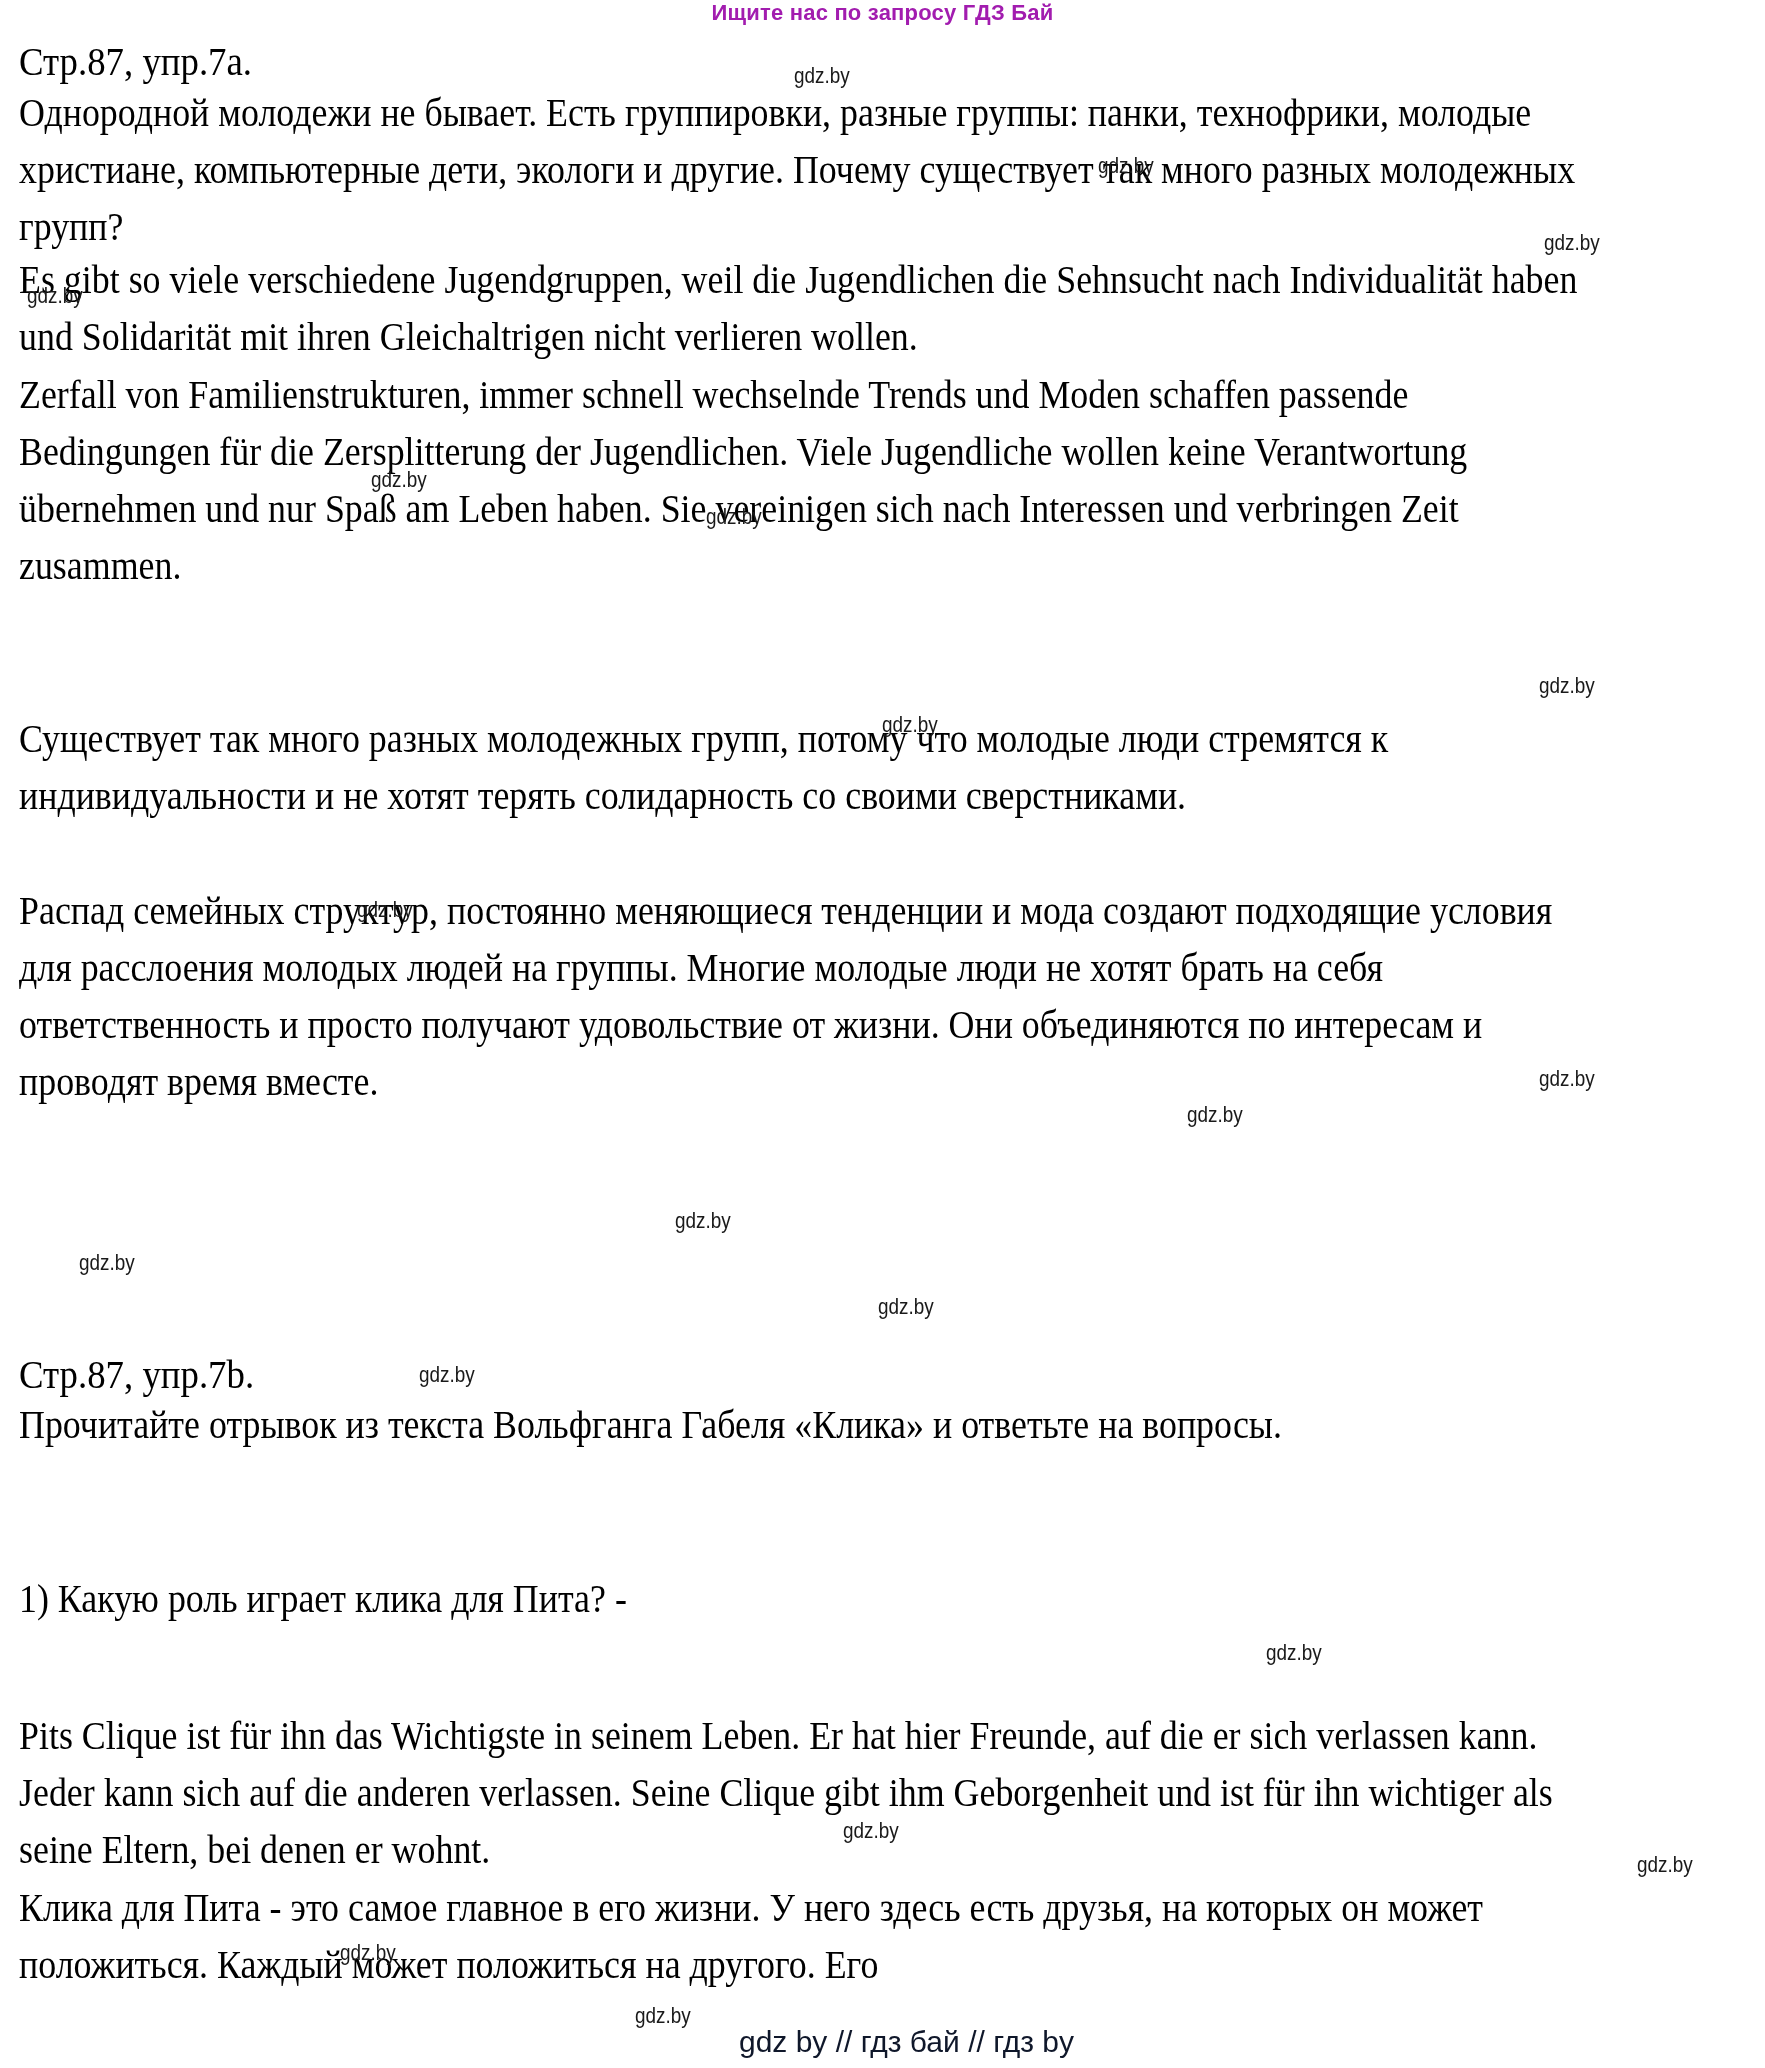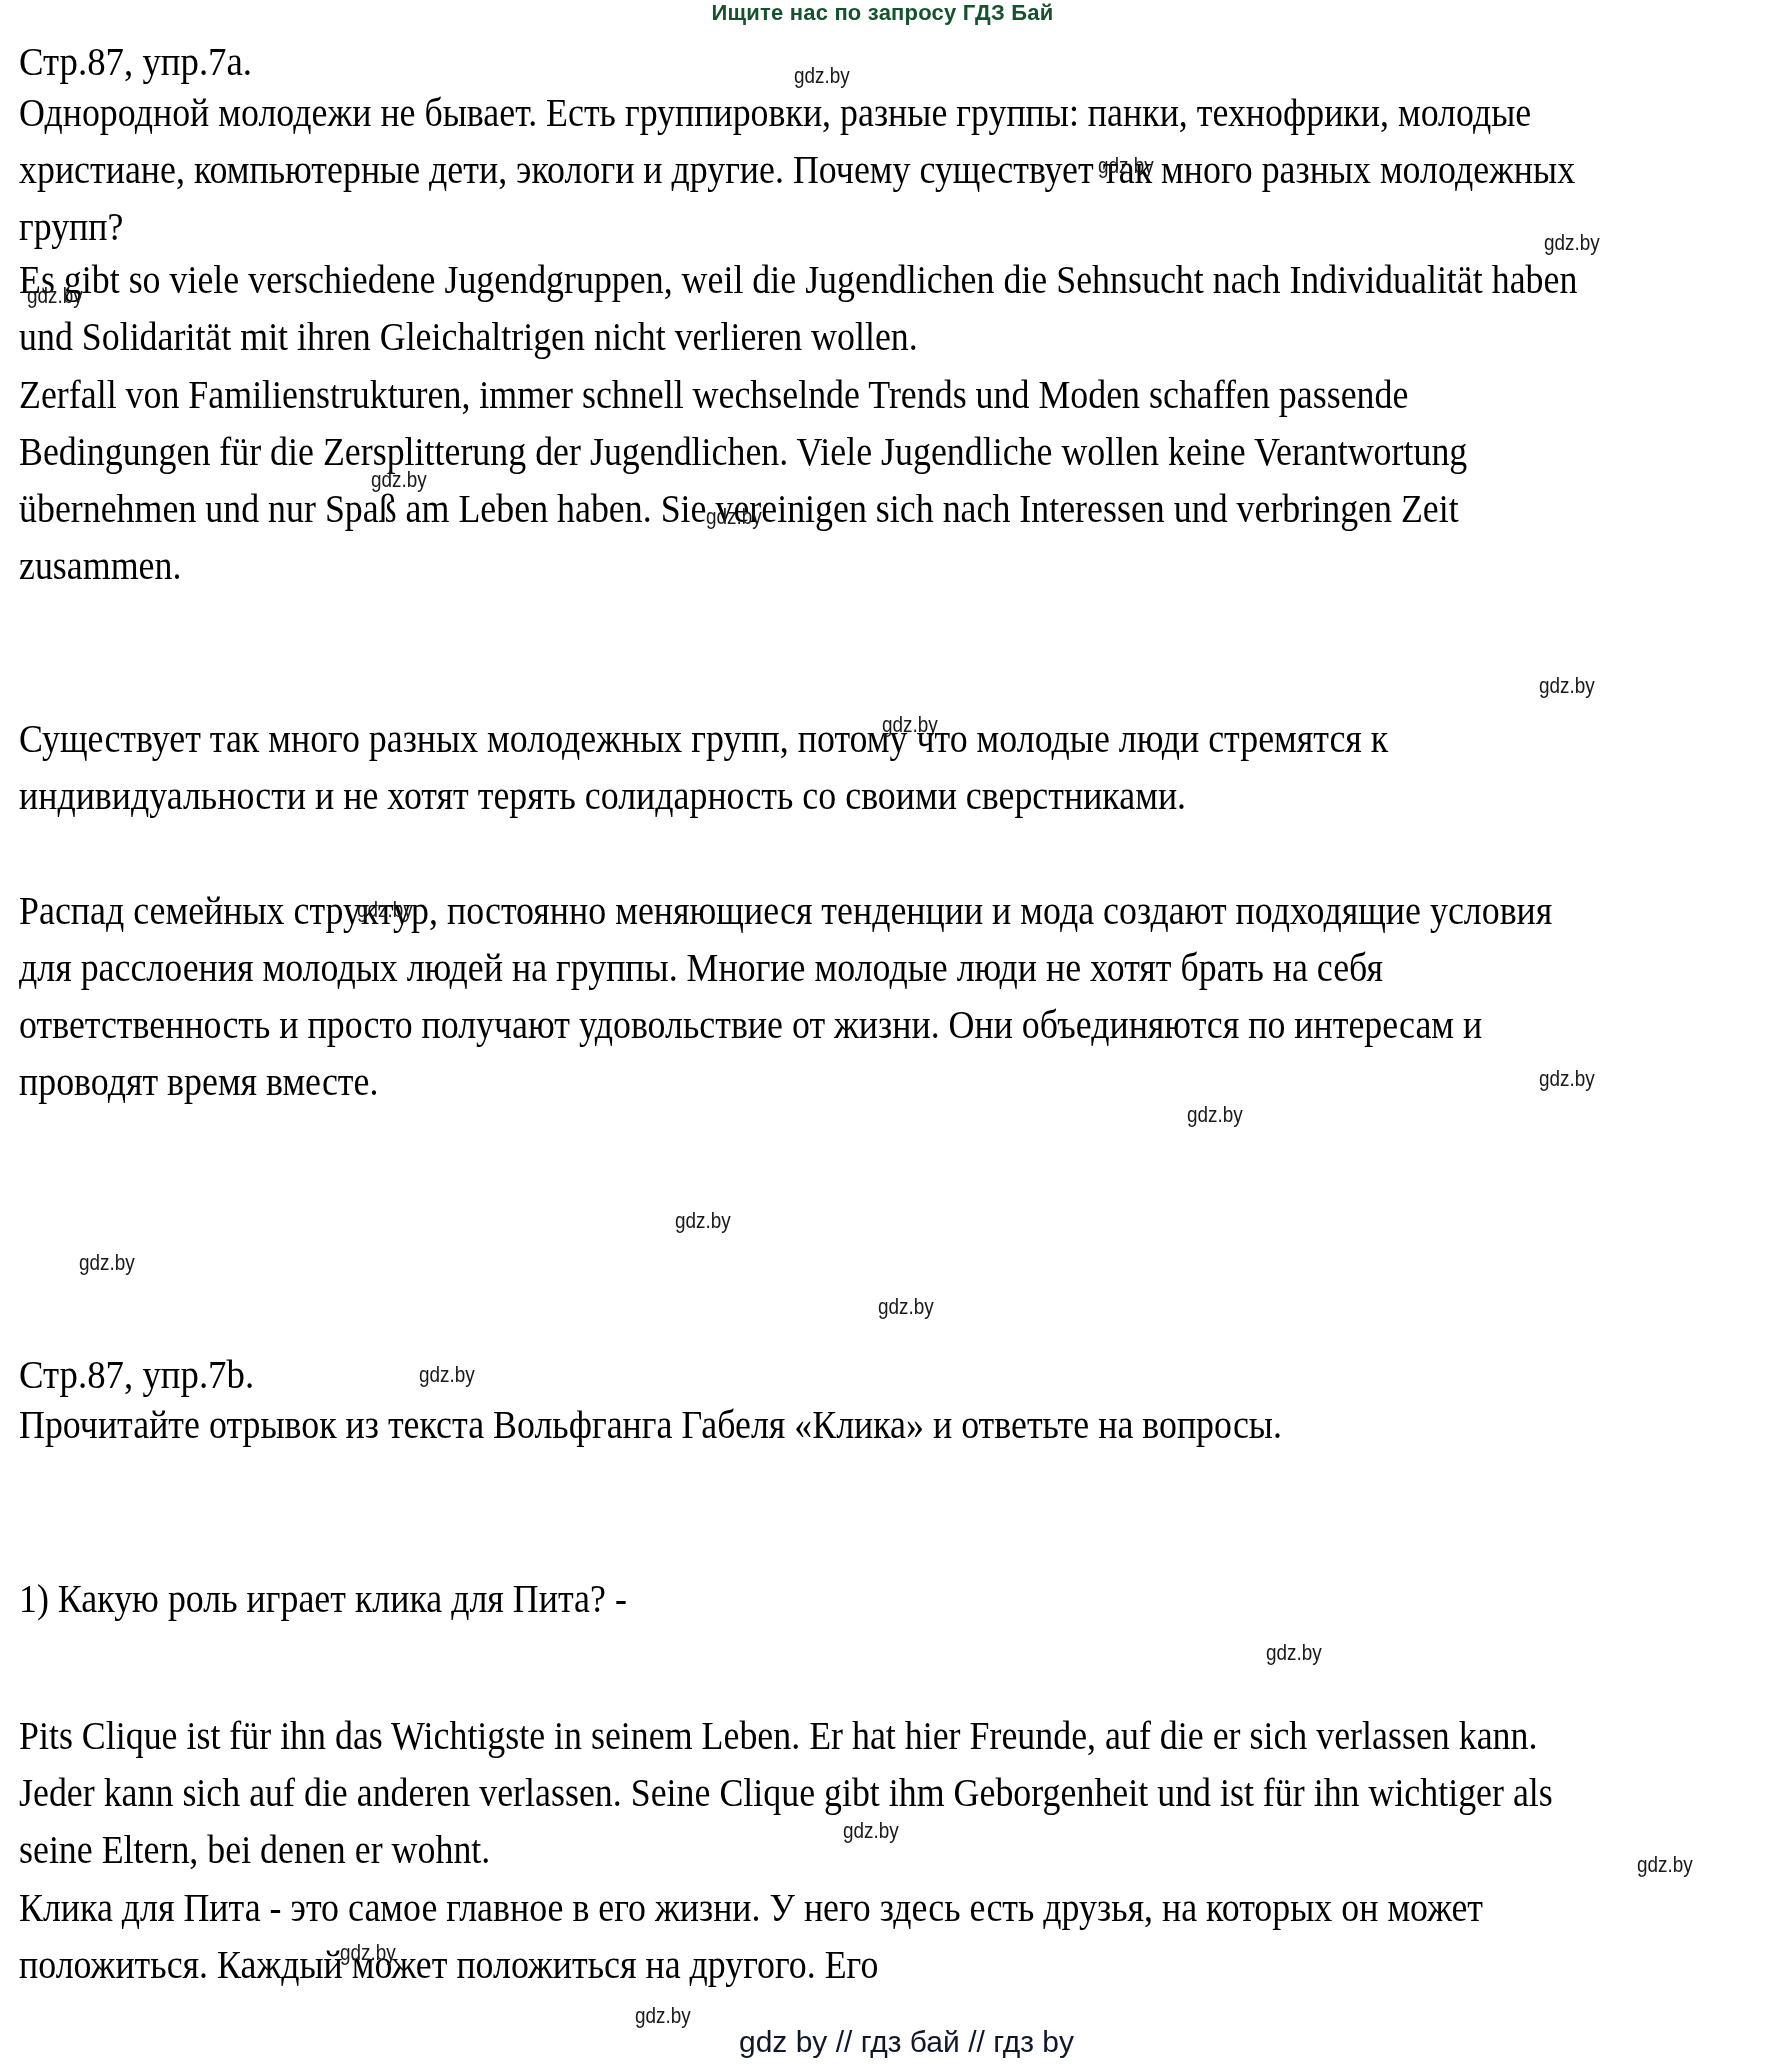--- a/index.html
+++ b/index.html
@@ -84,21 +84,21 @@
     transform: scaleX(0.86);
     transform-origin: left top;
     pointer-events: none;
   }
 </style>
 </head>
 <body>
 
 <div id="page">
 
-  <div class="promo-banner" style="color: #14532d;">Ищите нас по запросу ГДЗ Бай</div>
+  <div class="promo-banner" style="color: #a21caf;">Ищите нас по запросу ГДЗ Бай</div>
 
   <div class="block heading" style="top:37px;">
     <p>Стр.87, упр.7a.</p>
   </div>
 
   <div class="block" style="top:84px;">
     <p>Однородной молодежи не бывает. Есть группировки, разные группы: панки, технофрики, молодые христиане, компьютерные дети, экологи и другие. Почему существует так много разных молодежных групп?</p>
   </div>
 
   <div class="block" style="top:251px;">

